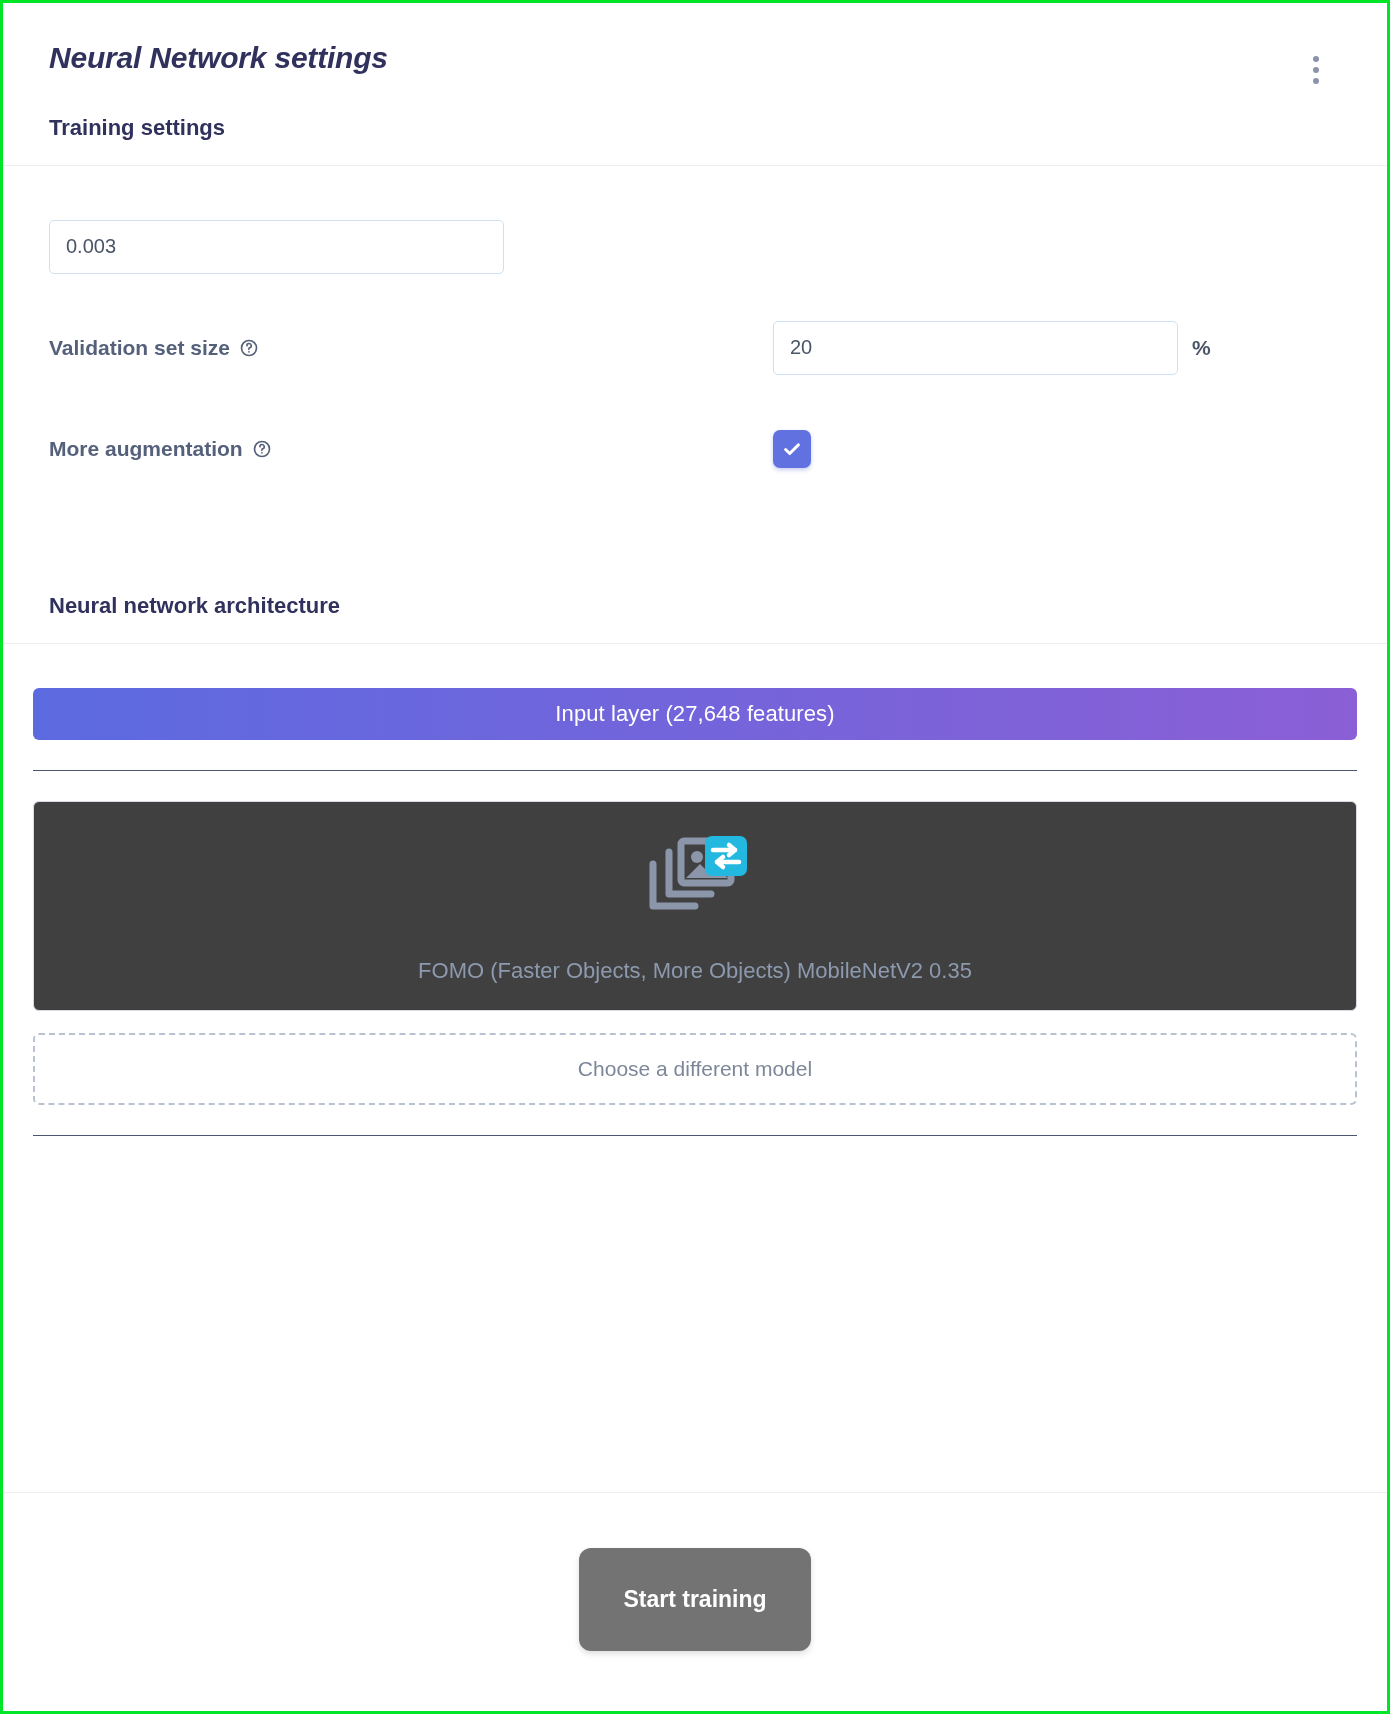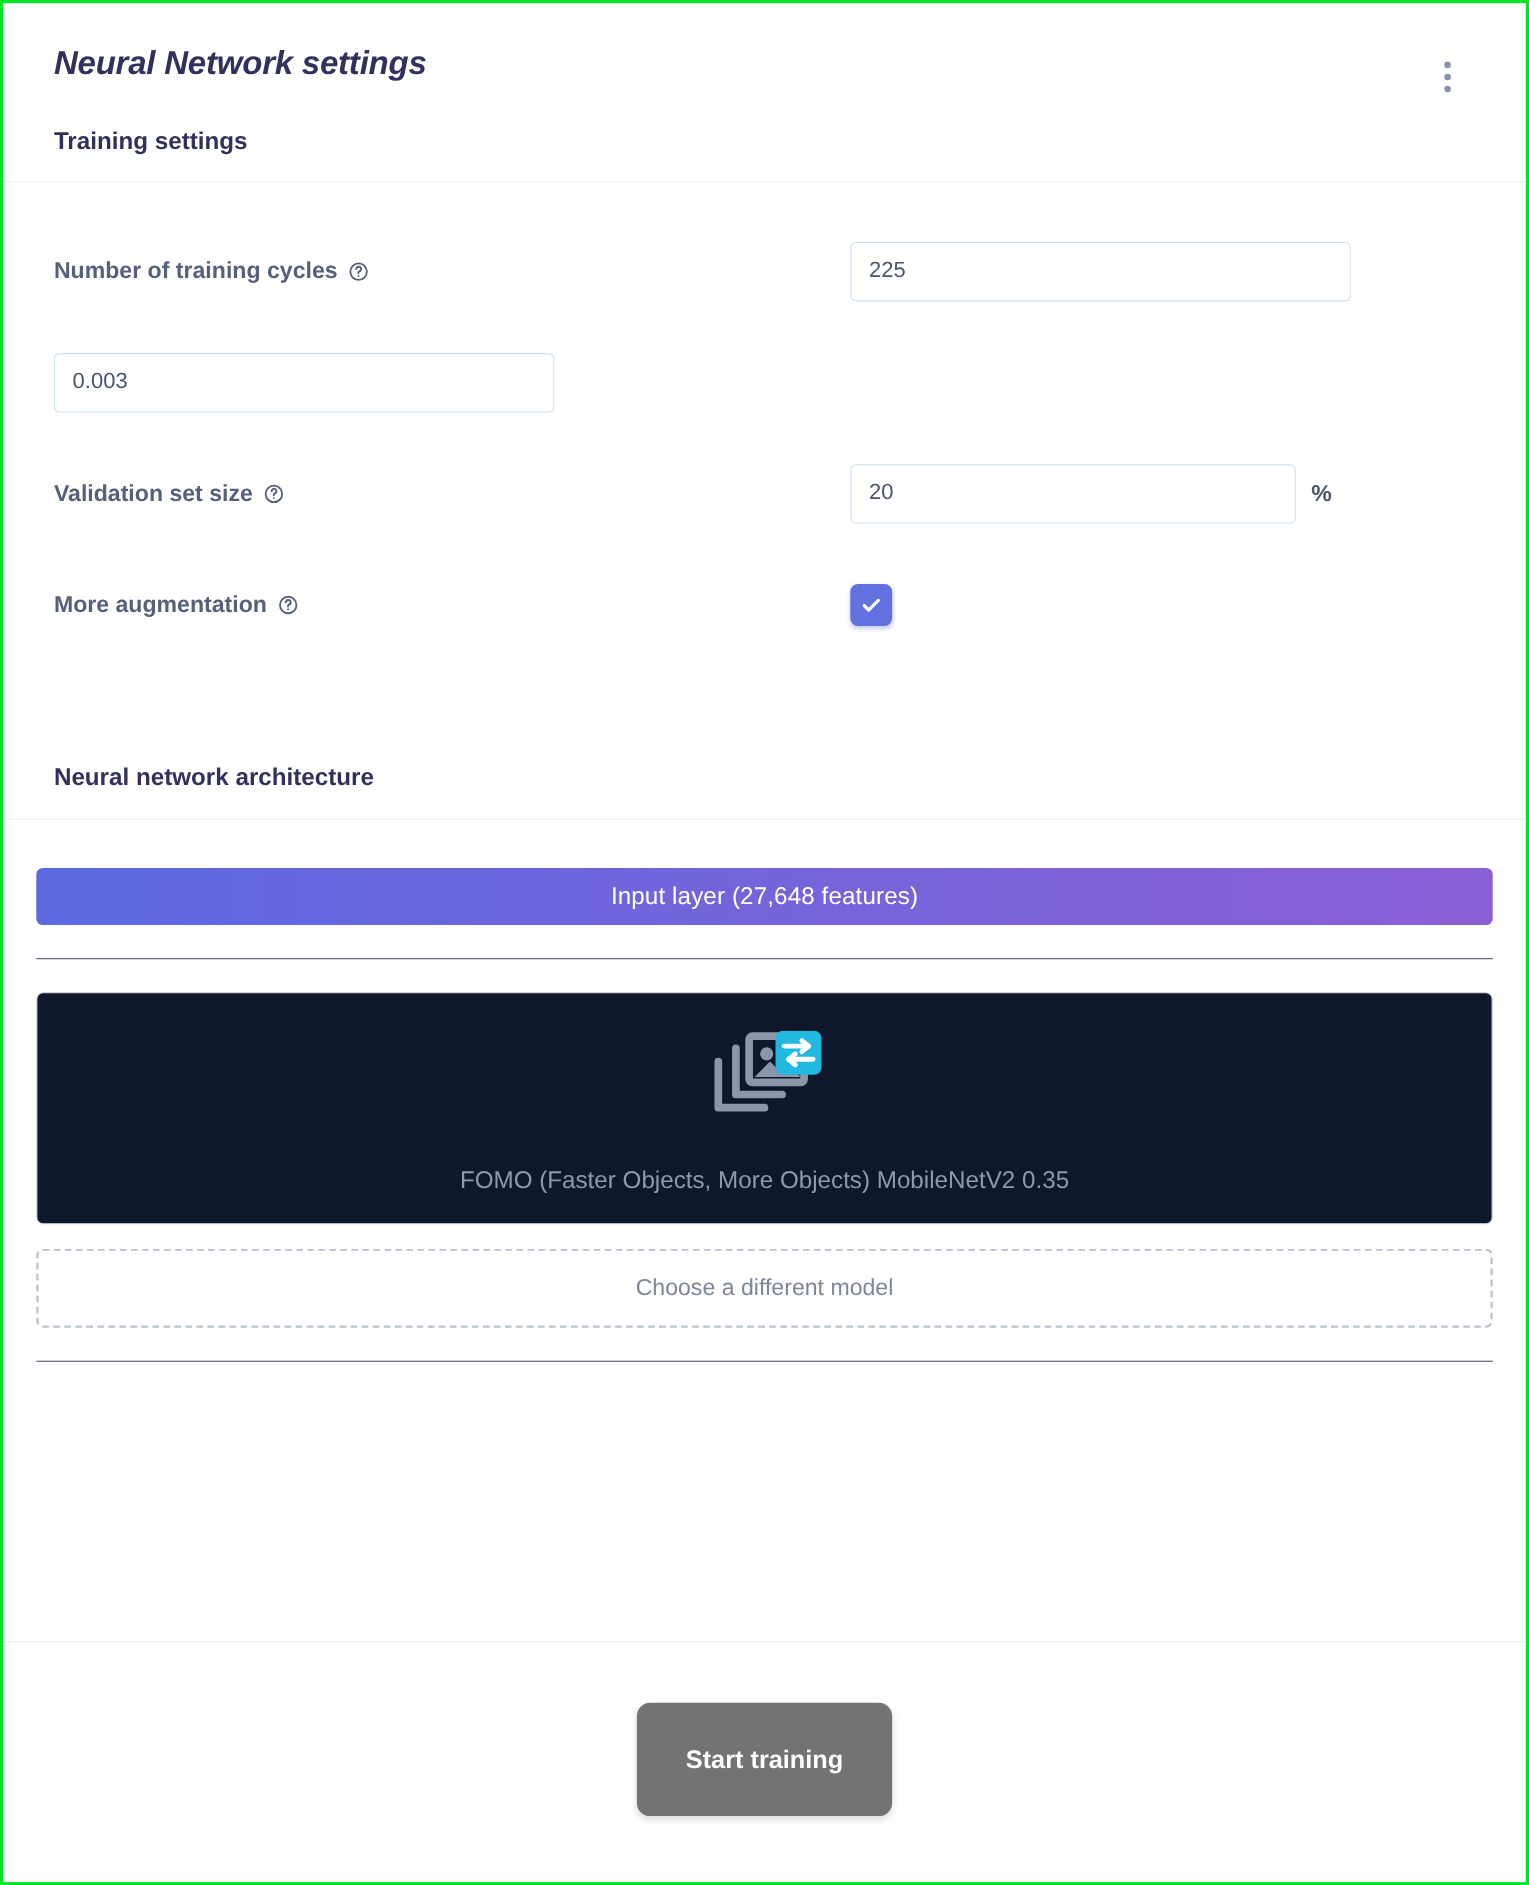--- a/index.html
+++ b/index.html
@@ -77,21 +77,21 @@
     height: 52px; border-radius: 6px;
     display:flex; align-items:center; justify-content:center;
     color:#fff; font-size: 22px; letter-spacing:0.1px;
   }
   .input-layer { background: linear-gradient(90deg,#5c6ae0 0%, #8b5fd6 100%); }
   .output-layer { background: linear-gradient(90deg,#868ea6 0%, #9b98b4 100%); }
 
   .connector { height:1px; background:#4c5570; margin: 30px 0; }
 
   .model-box {
-    border:1px solid #d6dbe4; border-radius:6px; background:#0f172a;
+    border:1px solid #d6dbe4; border-radius:6px; background:#404040;
     padding: 34px 20px 26px 20px;
     display:flex; flex-direction:column; align-items:center; gap:34px;
   }
   .model-name { font-size: 22px; color:#8c99ae; }
 
   .choose-model {
     margin-top: 22px;
     border: 2px dashed #b9c2d0; border-radius:6px;
     height: 72px; display:flex; align-items:center; justify-content:center;
     font-size: 21px; color:#7d8799; cursor:pointer; background:#fff;
@@ -126,35 +126,20 @@
         <span></span>
         <span></span>
       </div>
     </div>
 
     <div class="section-title">Training settings</div>
     <div class="hr"></div>
 
     <div class="settings">
 
-      <div class="row">
-        <div class="row-label">
-          <span>Number of training cycles</span>
-          <span class="help-icon">
-            <svg viewBox="0 0 24 24" width="20" height="20" fill="none" stroke="#55607a" stroke-width="2">
-              <circle cx="12" cy="12" r="9"></circle>
-              <path d="M9.5 9.2a2.6 2.6 0 1 1 3.2 2.5c-.6.2-.9.8-.9 1.4v.5" stroke-linecap="round"></path>
-              <circle cx="11.9" cy="16.6" r="1.05" fill="#55607a" stroke="none"></circle>
-            </svg>
-          </span>
-        </div>
-        <div class="field-wrap">
-          <input class="text-input" type="text" value="225" style="">
-        </div>
-      </div>
 
       <div class="row">
         <div class="field-wrap">
           <input class="text-input" type="text" value="0.003" style="">
         </div>
       </div>
 
       <div class="row">
         <div class="row-label">
           <span>Validation set size</span>

